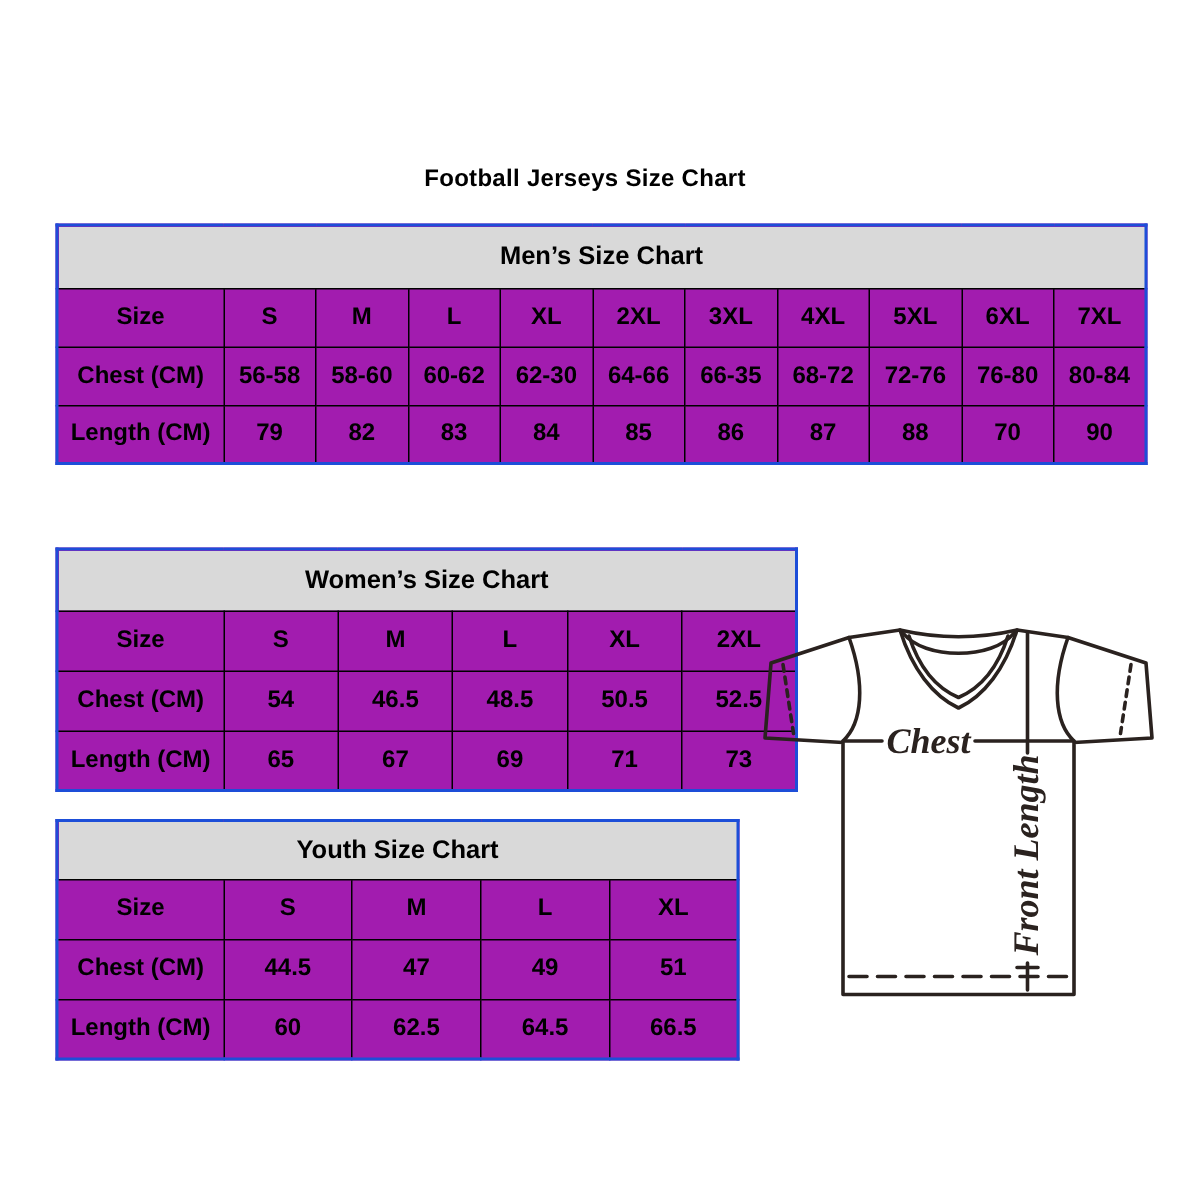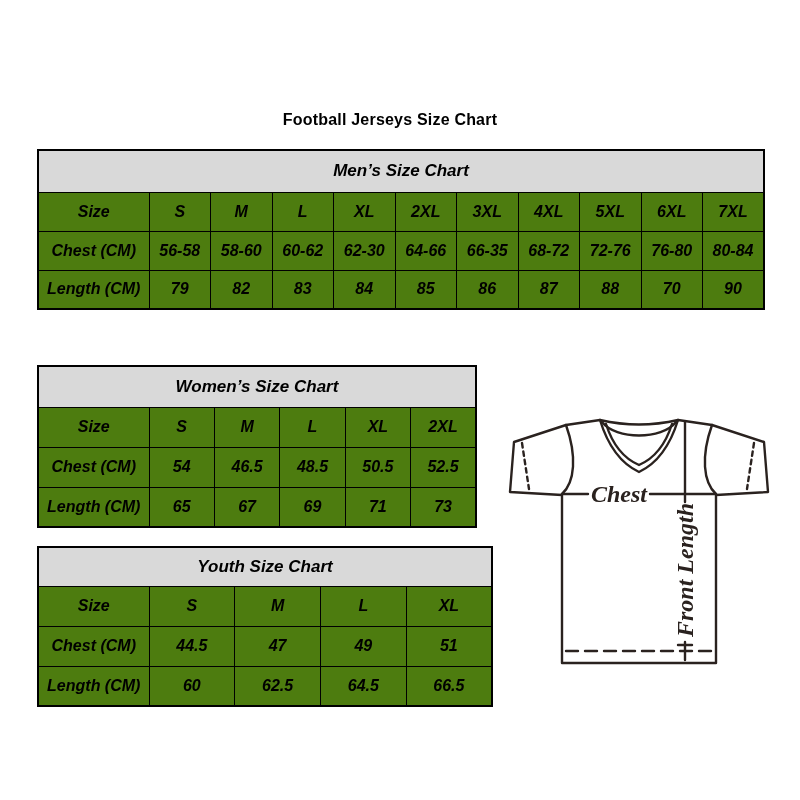--- a/index.html
+++ b/index.html
@@ -16,42 +16,41 @@
     text-align:center;
     font-size:16px;
     font-weight:bold;
     letter-spacing:0.2px;
     margin-top:19px;
   }
   table.size-table {
     position:absolute;
     border-collapse:collapse;
     table-layout:fixed;
-    border:2px solid #000000;
-    background:#4d7c0f;
-    font-style:italic;
+    border:2px solid #1d4ed8;
+    background:#a21caf;
   }
   .size-table th, .size-table td {
     border:1px solid #000;
     text-align:center;
     vertical-align:middle;
     font-weight:bold;
     font-size:16px;
     padding:0;
     overflow:hidden;
     white-space:nowrap;
   }
   .size-table tr.title-row th {
     background:#d9d9d9;
     font-size:17px;
   }
   #mens-table   { left:37px; top:149px; width:728px; }
   #mens-table tr { height:39px; }
   #mens-table tr.title-row { height:42px; }
-  #womens-table { left:37px; top:365px; width:440px; }
+  #womens-table { left:37px; top:365px; width:495px; }
   #womens-table tr { height:40px; }
   #womens-table tr.title-row { height:41px; }
   #youth-table  { left:37px; top:546px; width:456px; }
   #youth-table tr { height:40px;padding-left:24px; }
   #youth-table tr.title-row { height:39px; }
   .jersey-svg { position:absolute; left:502px; top:398px; }
 </style>
 </head>
 <body>
 

